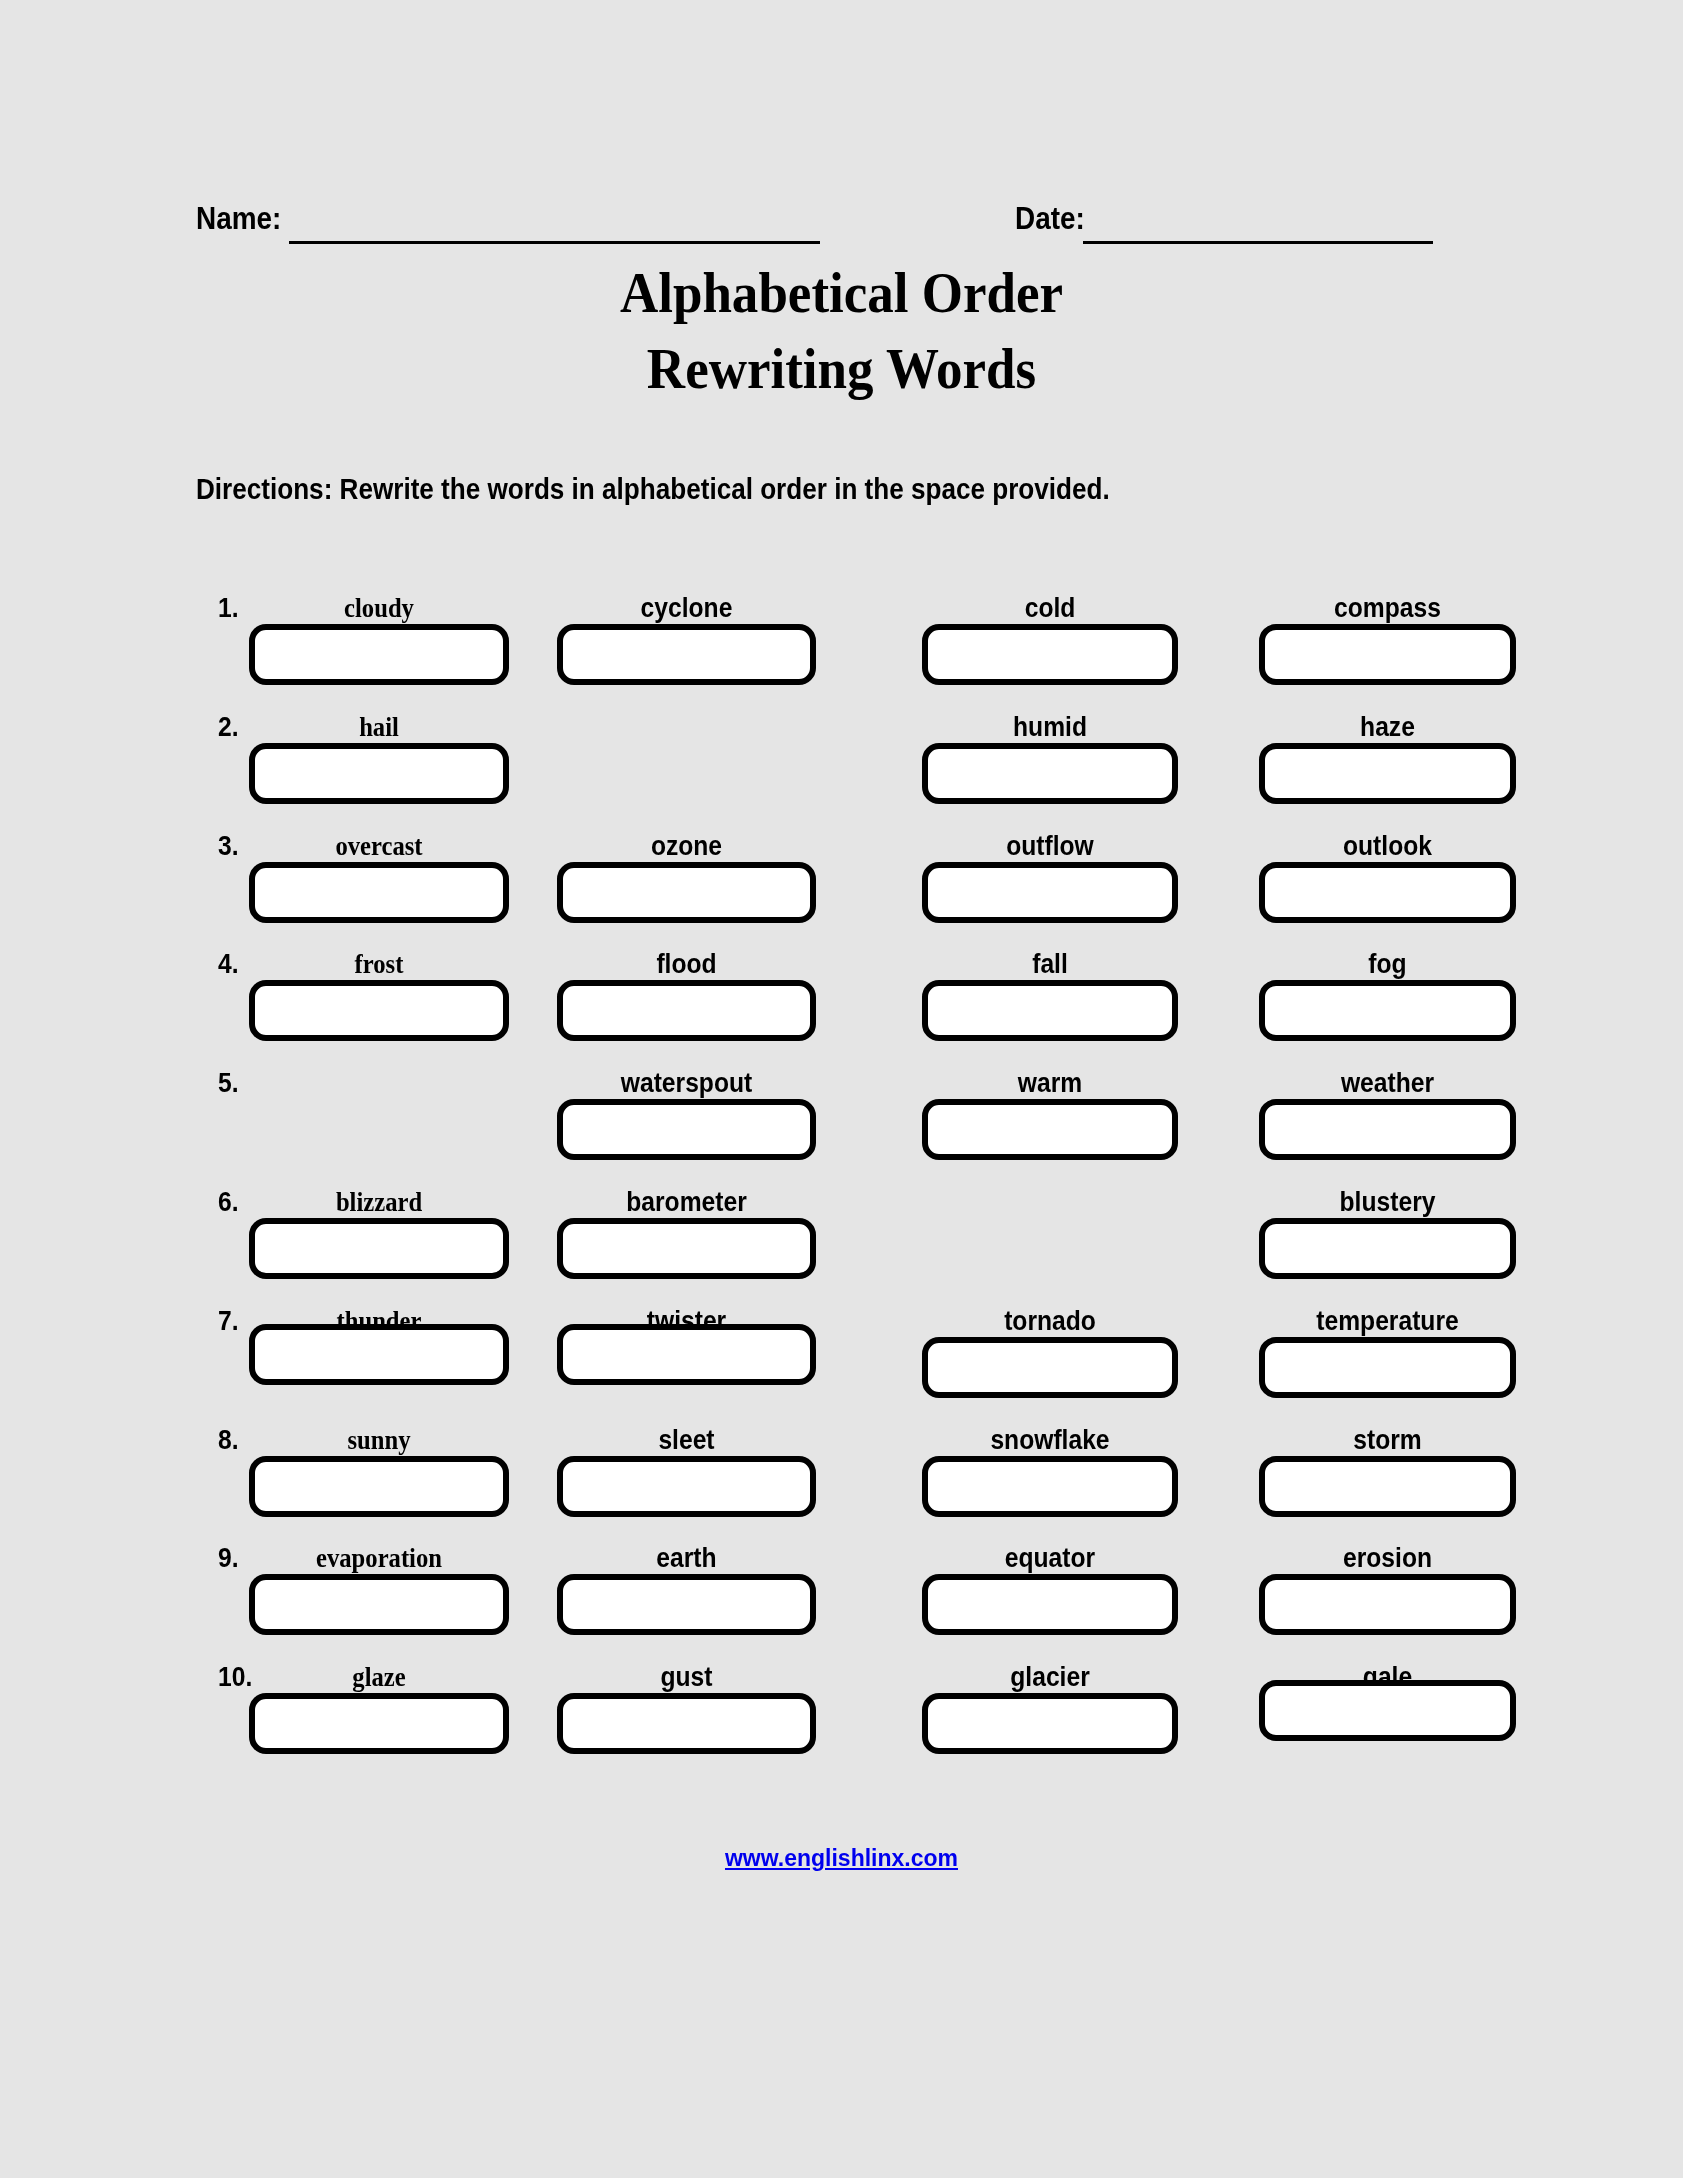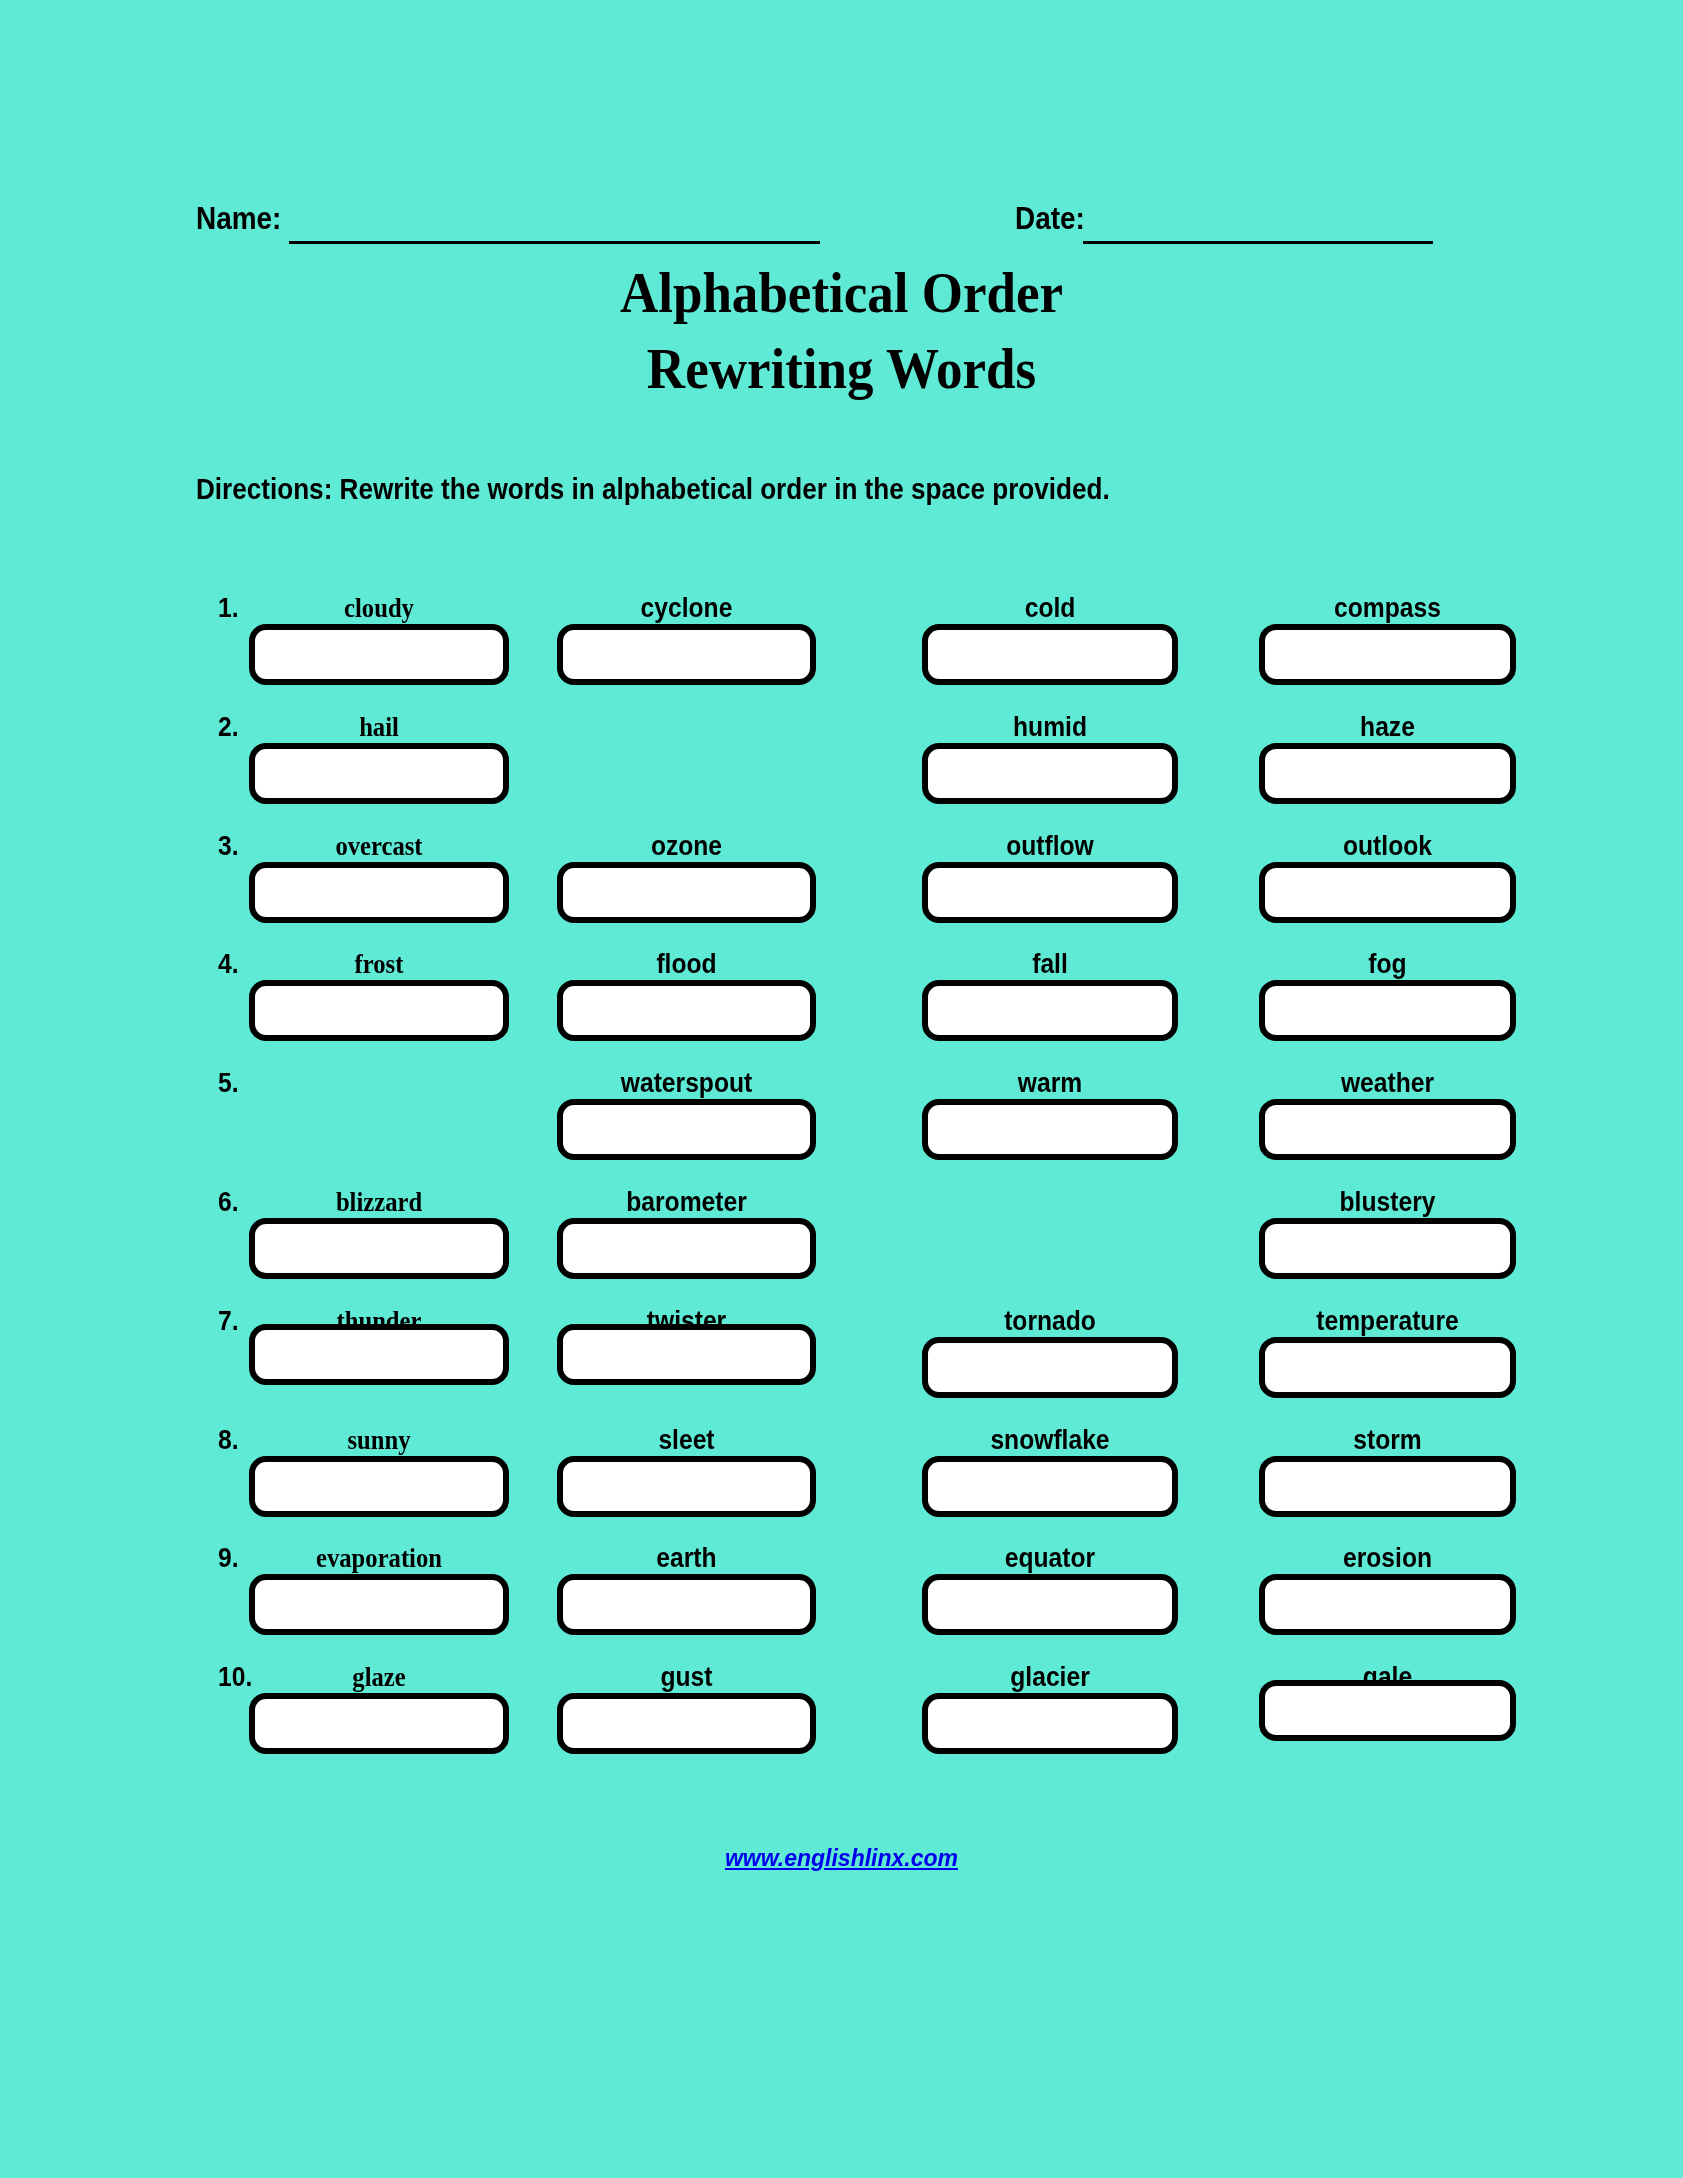--- a/index.html
+++ b/index.html
@@ -1,20 +1,20 @@
 <!DOCTYPE html>
 <html><head>
 <meta charset="utf-8">
 <style>
   html, body { margin: 0; padding: 0; background: #ffffff; }
   .page {
     position: relative;
     width: 1683px;
     height: 2178px;
-    background: #5eead4;
+    background: #e5e5e5;
     font-family: "Liberation Sans", sans-serif;
     color: #000;
     overflow: hidden;
   }
 
   
   .hdr-label {
     position: absolute;
     font-size: 31px;
     font-weight: bold;
@@ -100,21 +100,20 @@
   .footer {
     position: absolute;
     left: 0; top: 1845px;
     width: 1683px;
     text-align: center;
   }
   .footer a {
     font-size: 23px;
     font-weight: bold;
     text-decoration: underline;
-    font-style: italic;
   }
 </style>
 </head>
 <body>
 
 <div class="page">
 
   <span class="hdr-label" id="name-label">Name:</span>
   <div class="fill-line" id="name-line"></div>
 

